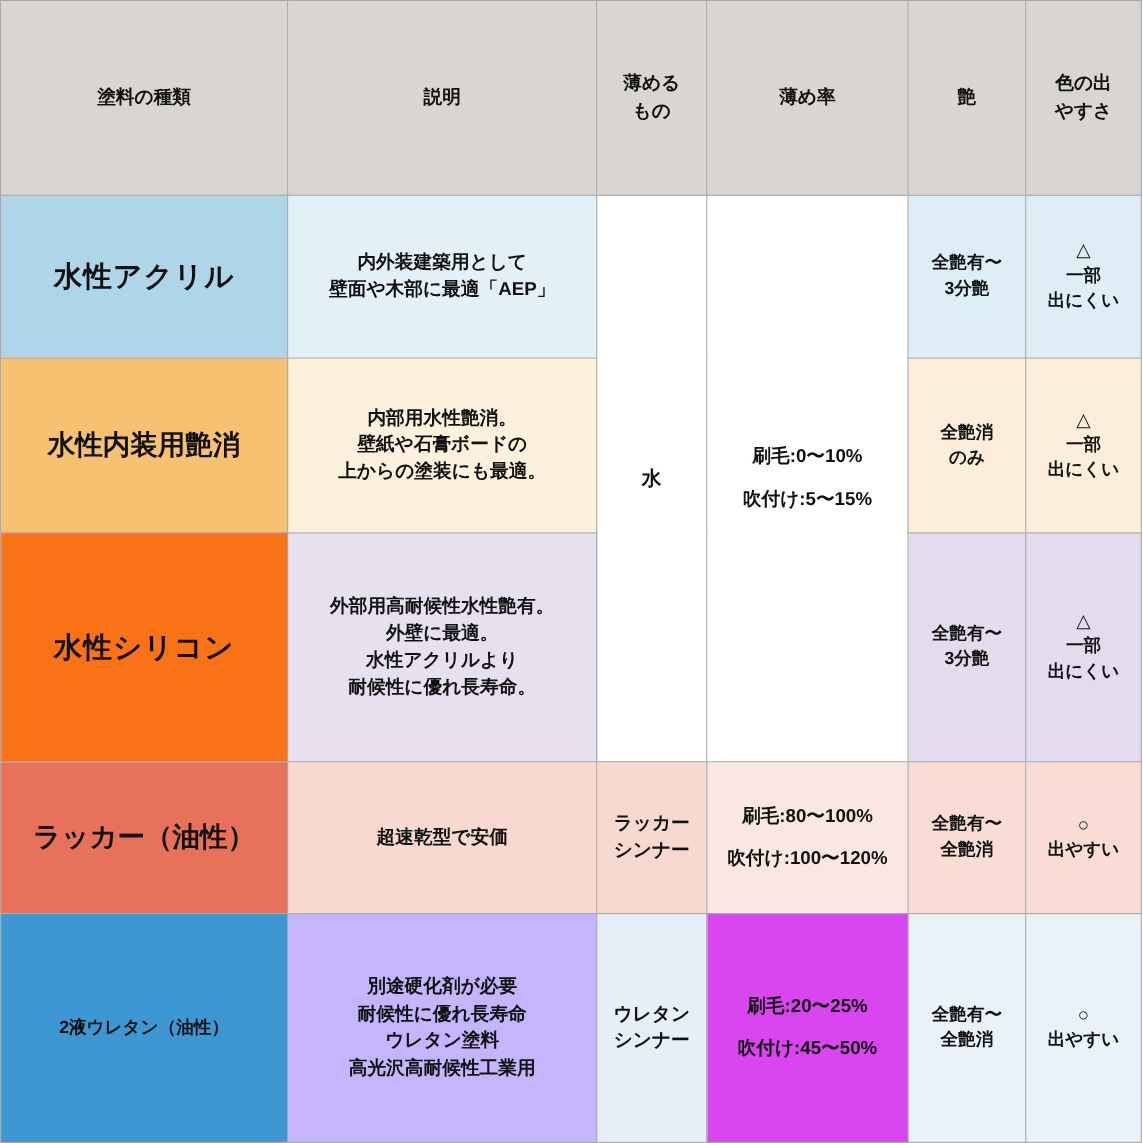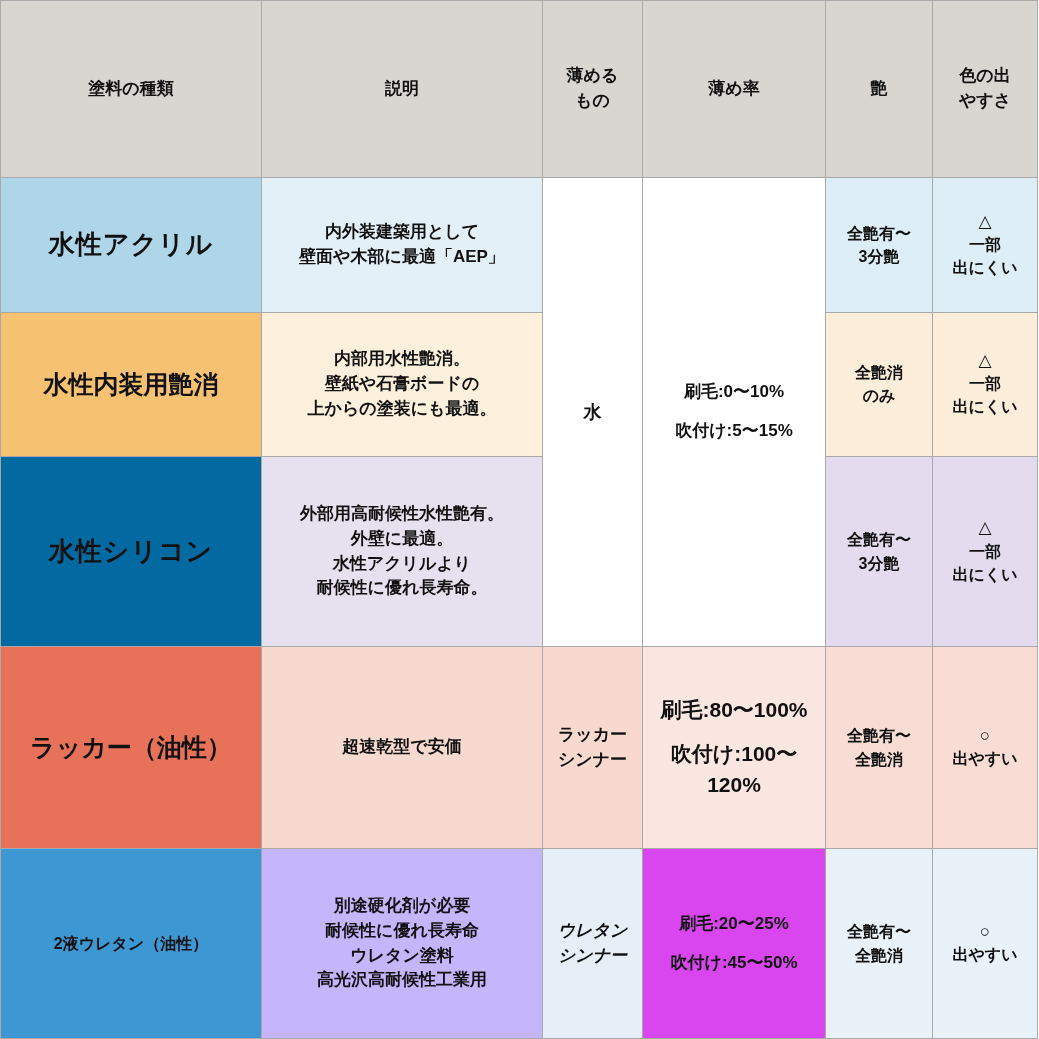--- a/index.html
+++ b/index.html
@@ -49,37 +49,37 @@
   .gloss-1 { background: #ddeef7; font-size: 16px; }
   .color-1 { background: #ddeef7; font-size: 16px; }
 
   
   .type-2  { background: #f6c171; font-size: 25px; }
   .desc-2  { background: #fdf0dd; font-size: 17px; }
   .gloss-2 { background: #fdeedc; font-size: 16px; }
   .color-2 { background: #fdeedc; font-size: 16px; }
 
   
-  .type-3  { background: #0369a1; font-size: 26px; letter-spacing: 1px; }
+  .type-3  { background: #f97316; font-size: 26px; letter-spacing: 1px; }
   .desc-3  { background: #e6e0ef; font-size: 17px; }
   .gloss-3 { background: #e4dcee; font-size: 16px; }
   .color-3 { background: #e4dcee; font-size: 16px; }
 
   
   .type-4  { background: #e8715a; font-size: 25px; }
   .desc-4  { background: #f8d9d0; font-size: 17px; }
   .thin-4  { background: #f8d9d0; font-size: 17px; }
-  .rate-4  { background: #fbe7e1; font-size: 21px; }
+  .rate-4  { background: #fbe7e1; font-size: 17px; }
   .gloss-4 { background: #f9ddd5; font-size: 16px; }
   .color-4 { background: #f9ddd5; font-size: 16px; }
 
   
   .type-5  { background: #3c97d3; font-size: 16px; }
   .desc-5  { background: #c4b5fd; font-size: 17px; }
-  .thin-5  { background: #e6eff8; font-size: 17px; font-style: italic; }
+  .thin-5  { background: #e6eff8; font-size: 17px; }
   .rate-5  { background: #d946ef; font-size: 17px; }
   .gloss-5 { background: #e9f1f9; font-size: 16px; }
   .color-5 { background: #e9f1f9; font-size: 16px; }
 
   
   .thin-water { background: #ffffff; font-size: 18px; }
   .rate-water { background: #ffffff; font-size: 17px; }
 
   .cellline { display: block; }
   .mark { display:block; font-size: 17px; line-height: 1.3; }

